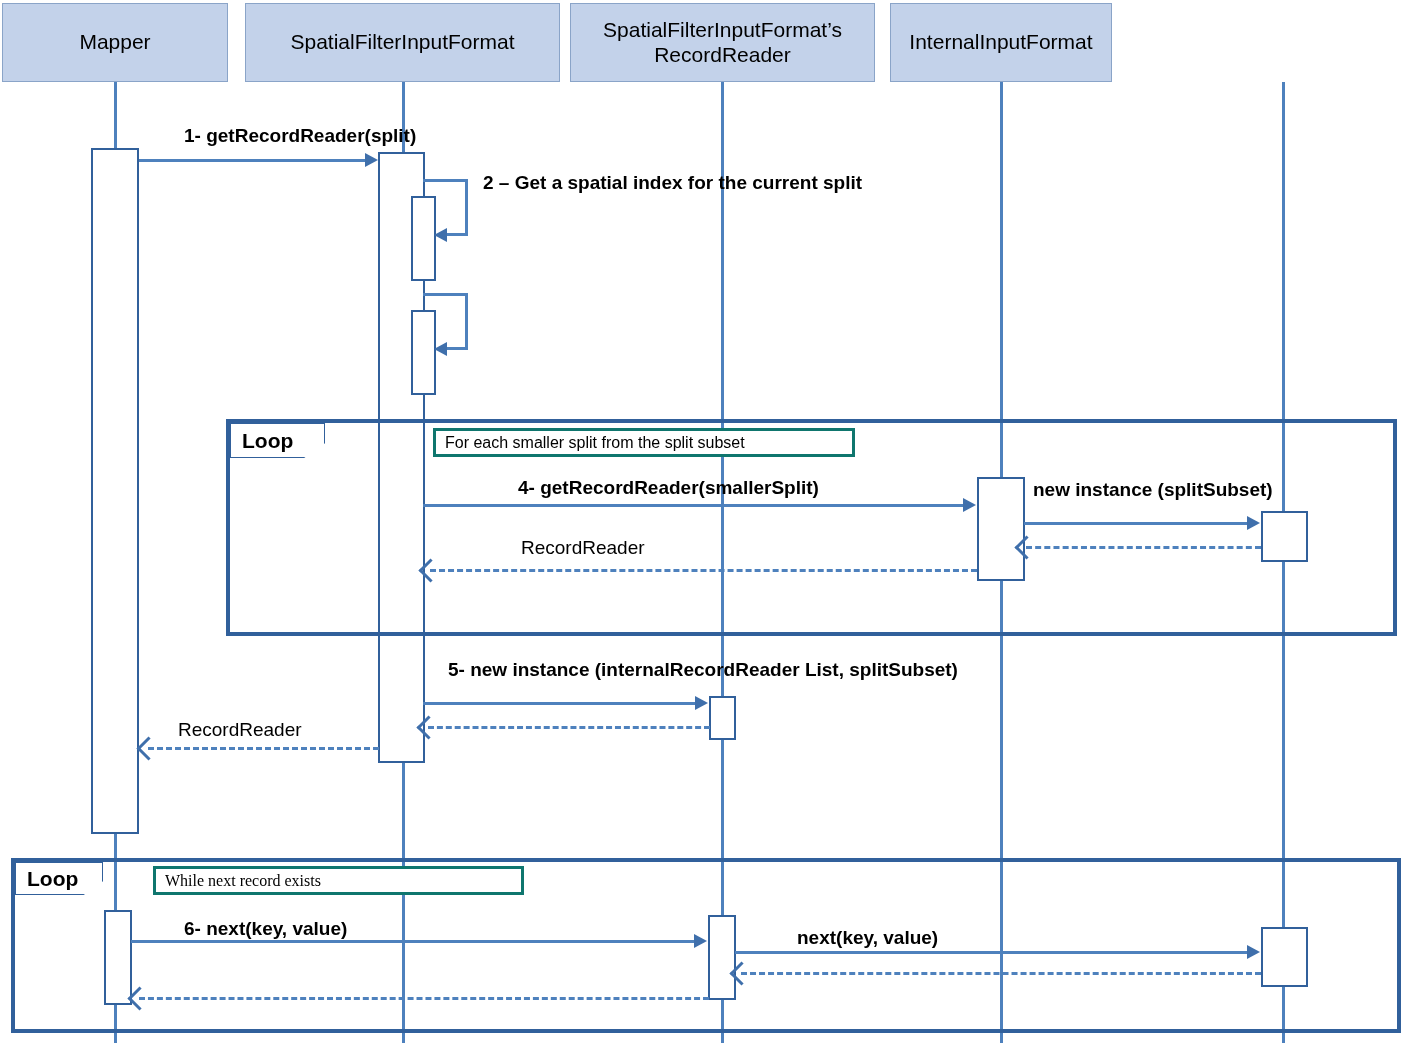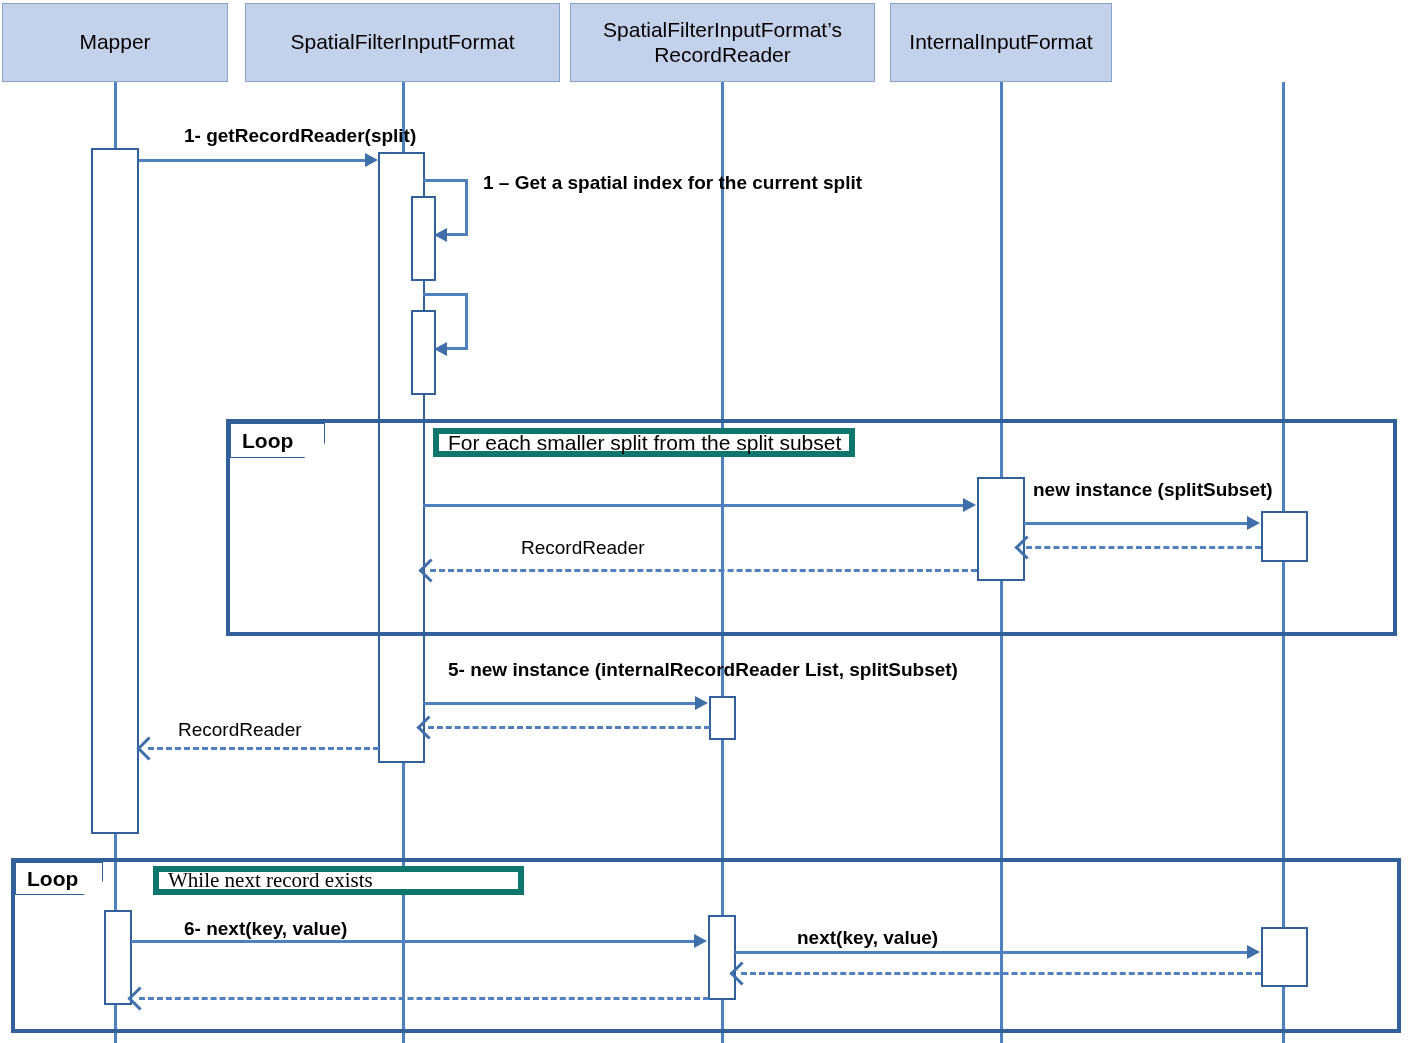--- a/index.html
+++ b/index.html
@@ -104,24 +104,24 @@
     font-weight:bold;
     font-size:21px;
     color:#000;
     display:flex;align-items:center;
     padding-left:11px;
     
     clip-path:polygon(0 0, 100% 0, 100% 58%, 78% 100%, 0 100%);
   }
   .fragcond{
     position:absolute;
-    border:6px solid #0f766e;
-    box-sizing:border-box;
-    background:#ffffff;
-    font-size:21px;
+    border:3px solid #0f766e;
+    box-sizing:border-box;
+    background:#ffffff;
+    font-size:16px;
     color:#000;
     display:flex;align-items:center;
     padding-left:9px;
   }
 </style>
 </head>
 <body>
 
 <div id="canvas">
 
@@ -160,41 +160,42 @@
   <div class="activation" style="left:104px;top:910px;width:28px;height:95px;"></div>
 
   <div class="activation" style="left:708px;top:915px;width:28px;height:85px;"></div>
 
   <div class="activation" style="left:1261px;top:927px;width:47px;height:60px;"></div>
 
   <div class="msglabel bold" style="left:140px;top:125px;margin-left:44px;">1- getRecordReader(split)</div>
   <div class="hline" style="left:139px;top:159px;width:228px;"></div>
   <div class="arrowhead-right" style="left:365px;top:153px;"></div>
 
-  <div class="msglabel bold" style="left:483px;top:172px;">1 – Get a spatial index for the current split</div>
+  <div class="msglabel bold" style="left:483px;top:172px;">2 – Get a spatial index for the current split</div>
 
   <div class="hline" style="left:423px;top:179px;width:45px;"></div>
   <div class="vline" style="left:465px;top:179px;height:57px;"></div>
   <div class="hline" style="left:446px;top:233px;width:22px;"></div>
   <div class="arrowhead-left" style="left:434px;top:228px;"></div>
 
   <div class="hline" style="left:423px;top:293px;width:45px;"></div>
   <div class="vline" style="left:465px;top:293px;height:57px;"></div>
   <div class="hline" style="left:446px;top:347px;width:22px;"></div>
   <div class="arrowhead-left" style="left:434px;top:342px;"></div>
 
 
   <div class="fragment" style="left:226px;top:419px;width:1171px;height:217px;"></div>
   <div class="fragtab" style="left:230px;top:423px;width:95px;height:35px;">
     <span>Loop</span>
   </div>
   <div class="fragcond" style="left:433px;top:428px;width:422px;height:29px;">
     <span>For each smaller split from the split subset</span>
   </div>
 
+  <div class="msglabel bold" style="left:518px;top:477px;">4- getRecordReader(smallerSplit)</div>
   <div class="hline" style="left:423px;top:504px;width:542px;"></div>
   <div class="arrowhead-right" style="left:963px;top:498px;"></div>
 
   <div class="msglabel bold" style="left:1033px;top:479px;">new instance (splitSubset)</div>
   <div class="hline" style="left:1024px;top:522px;width:225px;"></div>
   <div class="arrowhead-right" style="left:1247px;top:516px;"></div>
 
   <div class="hline dashed" style="left:1026px;top:546px;width:235px;"></div>
   <div class="arrowopen-left" style="left:1018px;top:539px;"></div>
 

